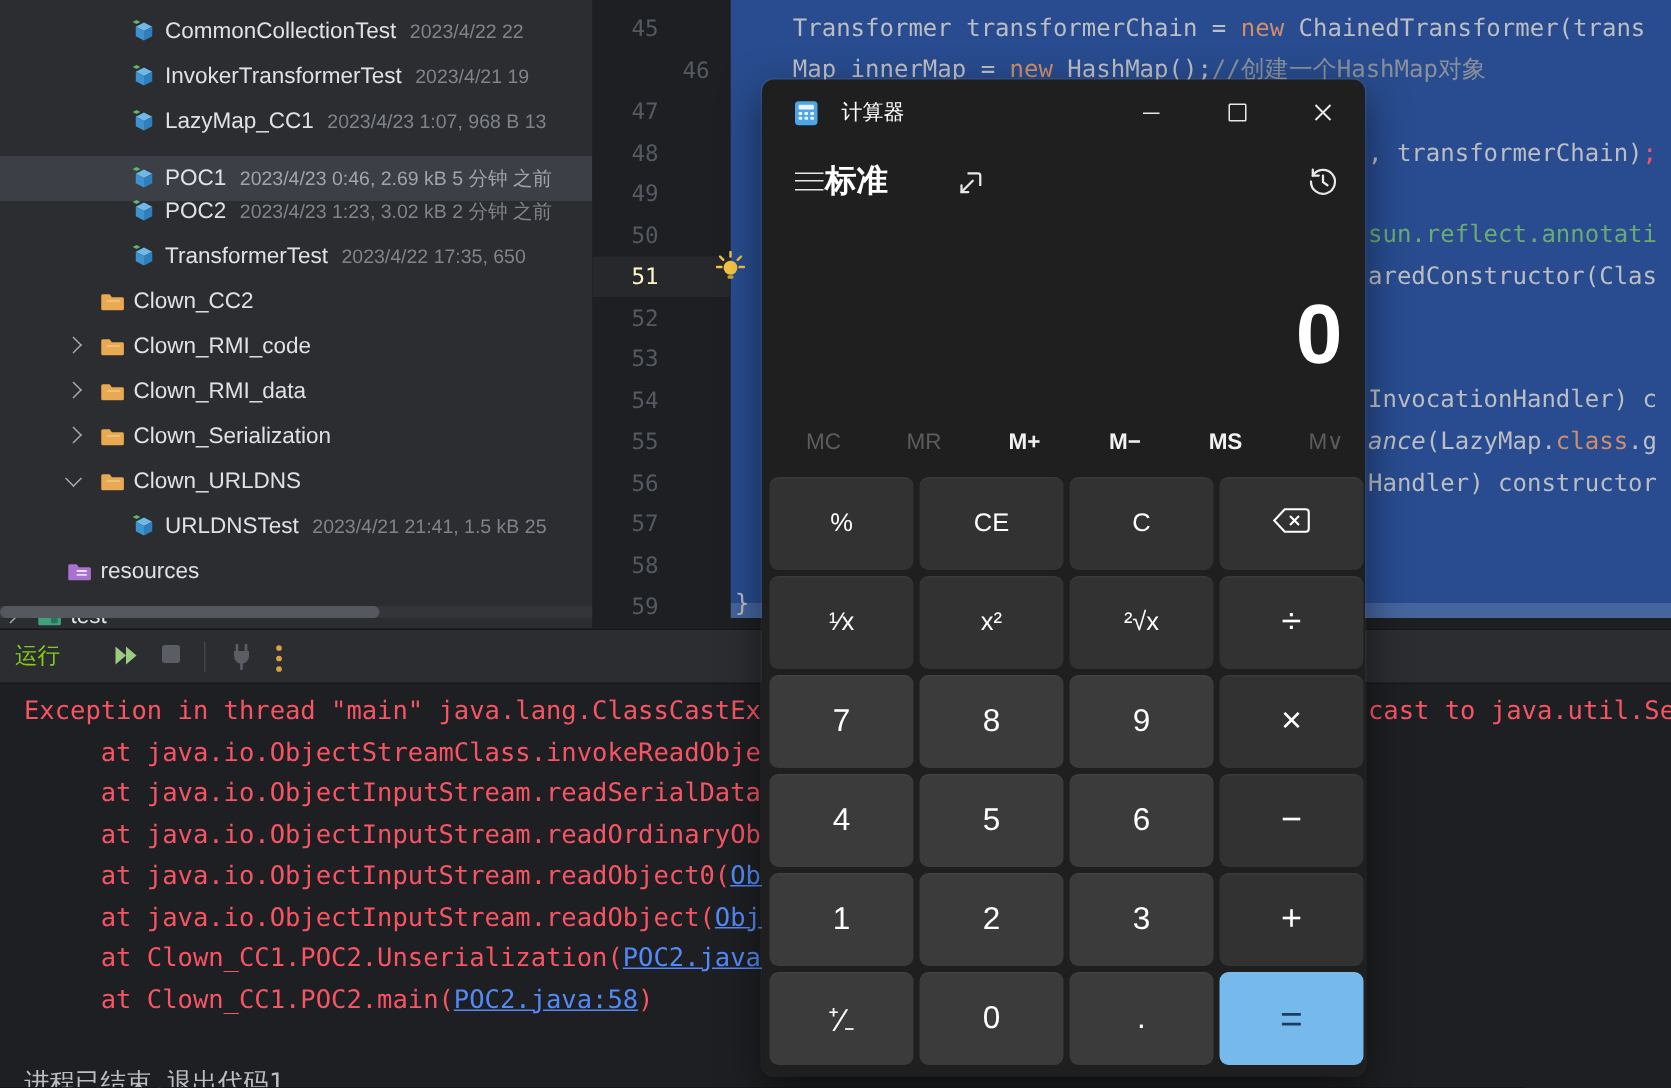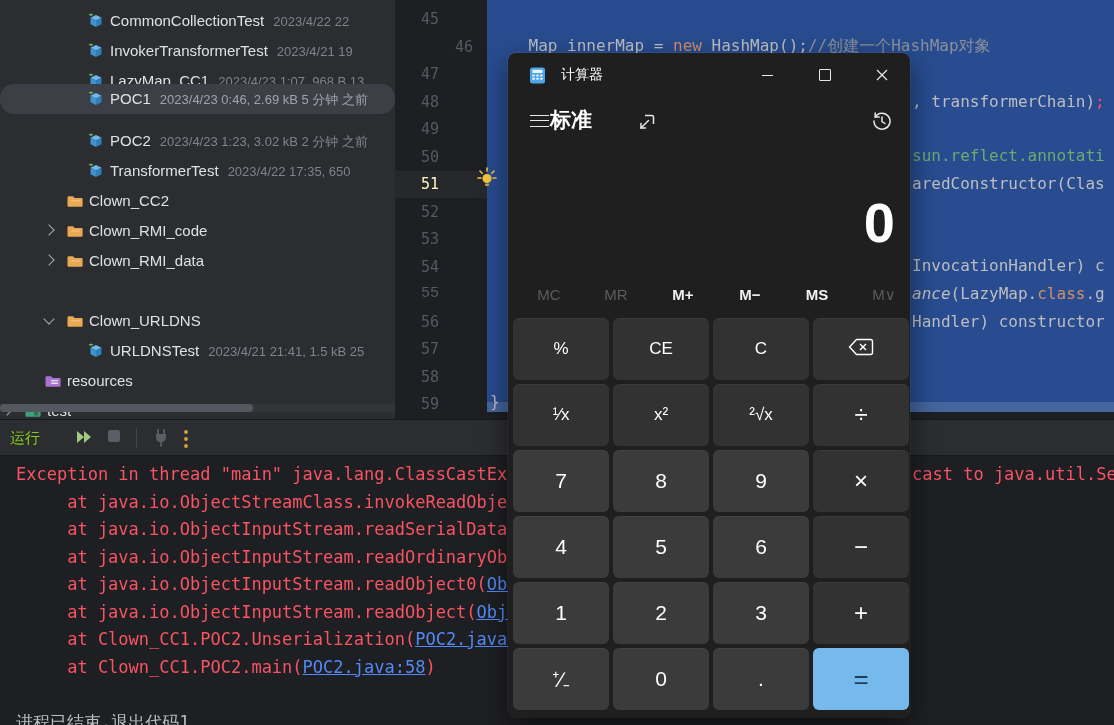--- a/index.html
+++ b/index.html
@@ -107,21 +107,21 @@
       </div>
       <div class="tree-row" style="top: 66px;">
         <span class="ticon" style="left: 88px;"><svg width="16" height="16" viewBox="0 0 16 16">
             <polygon points="8,2 13.5,4.8 8,7.6 2.5,4.8" fill="#6FB8E8"></polygon>
             <polygon points="2.5,4.8 8,7.6 8,14 2.5,11.2" fill="#3E93CF"></polygon>
             <polygon points="13.5,4.8 8,7.6 8,14 13.5,11.2" fill="#2F7FBC"></polygon>
             <polygon points="3,0.4 5.6,1.7 3,3 0.4,1.7" fill="#5FB865"></polygon>
           </svg></span>
         <span class="rowline" style="left: 110px;"><span>LazyMap_CC1</span><span class="tree-meta">2023/4/23 1:07, 968 B 13</span></span>
       </div>
-      <div class="tree-row selected" style="top: 84px; border-radius: 14px;">
+      <div class="tree-row selected" style="top: 104px;">
         <span class="ticon" style="left: 88px;"><svg width="16" height="16" viewBox="0 0 16 16">
             <polygon points="8,2 13.5,4.8 8,7.6 2.5,4.8" fill="#6FB8E8"></polygon>
             <polygon points="2.5,4.8 8,7.6 8,14 2.5,11.2" fill="#3E93CF"></polygon>
             <polygon points="13.5,4.8 8,7.6 8,14 13.5,11.2" fill="#2F7FBC"></polygon>
             <polygon points="3,0.4 5.6,1.7 3,3 0.4,1.7" fill="#5FB865"></polygon>
           </svg></span>
         <span class="rowline" style="left: 110px;"><span>POC1</span><span class="tree-meta">2023/4/23 0:46, 2.69 kB 5 分钟 之前</span></span>
       </div>
       <div class="tree-row" style="top: 126px;">
         <span class="ticon" style="left: 88px;"><svg width="16" height="16" viewBox="0 0 16 16">
@@ -156,20 +156,28 @@
           </svg></span>
         <span class="rowline" style="left: 89px;"><span>Clown_RMI_code</span></span>
       </div>
       <div class="tree-row" style="top: 246px;">
         <span class="chev right" style="left: 45px;"></span>
         <span class="ticon" style="left: 67px;"><svg width="16" height="16" viewBox="0 0 16 16">
             <path d="M1.5 3.2 h4.6 l1.5 1.9 h7 a1 1 0 0 1 1 1 v6.7 a1 1 0 0 1 -1 1 h-13.1 a1 1 0 0 1 -1 -1 v-8.6 a1 1 0 0 1 1 -1 z" fill="#E8A952"></path>
             <rect x="4" y="7" width="9" height="1.4" rx="0.7" fill="#F6D49C" opacity="0.55"></rect>
           </svg></span>
         <span class="rowline" style="left: 89px;"><span>Clown_RMI_data</span></span>
+      </div>
+      <div class="tree-row" style="top: 276px;">
+        <span class="chev right" style="left: 45px;"></span>
+        <span class="ticon" style="left: 67px;"><svg width="16" height="16" viewBox="0 0 16 16">
+            <path d="M1.5 3.2 h4.6 l1.5 1.9 h7 a1 1 0 0 1 1 1 v6.7 a1 1 0 0 1 -1 1 h-13.1 a1 1 0 0 1 -1 -1 v-8.6 a1 1 0 0 1 1 -1 z" fill="#E8A952"></path>
+            <rect x="4" y="7" width="9" height="1.4" rx="0.7" fill="#F6D49C" opacity="0.55"></rect>
+          </svg></span>
+        <span class="rowline" style="left: 89px;"><span>Clown_Serialization</span></span>
       </div>
       <div class="tree-row" style="top: 306px;">
         <span class="chev down" style="left: 45px;"></span>
         <span class="ticon" style="left: 67px;"><svg width="16" height="16" viewBox="0 0 16 16">
             <path d="M1.5 3.2 h4.6 l1.5 1.9 h7 a1 1 0 0 1 1 1 v6.7 a1 1 0 0 1 -1 1 h-13.1 a1 1 0 0 1 -1 -1 v-8.6 a1 1 0 0 1 1 -1 z" fill="#E8A952"></path>
             <rect x="4" y="7" width="9" height="1.4" rx="0.7" fill="#F6D49C" opacity="0.55"></rect>
           </svg></span>
         <span class="rowline" style="left: 89px;"><span>Clown_URLDNS</span></span>
       </div>
       <div class="tree-row" style="top: 336px;">
@@ -208,21 +216,21 @@
   <div class="gutter-num" style="top: 9px;">45</div>
       <div class="gutter-num" style="top: 36.5px; padding-left: 34px;">46</div>
       <div class="gutter-num" style="top: 64px;">47</div>
       <div class="gutter-num" style="top: 91.5px;">48</div>
       <div class="gutter-num" style="top: 119px;">49</div>
       <div class="gutter-num" style="top: 146.5px;">50</div>
       <div class="gutter-num active" style="top: 174px;">51</div>
       <div class="gutter-num" style="top: 201.5px;">52</div>
       <div class="gutter-num" style="top: 229px;">53</div>
       <div class="gutter-num" style="top: 256.5px;">54</div>
-      <div class="gutter-num" style="top: 284px; font-family: Liberation Mono, monospace;">55</div>
+      <div class="gutter-num" style="top: 284px;">55</div>
       <div class="gutter-num" style="top: 311.5px;">56</div>
       <div class="gutter-num" style="top: 339px;">57</div>
       <div class="gutter-num" style="top: 366.5px;">58</div>
       <div class="gutter-num" style="top: 394px;">59</div>
     </div>
   <div class="bulb">
     <svg width="22" height="22" viewBox="0 0 22 22">
       <g stroke="#F5C542" stroke-width="1.6" stroke-linecap="round">
         <line x1="11" y1="1" x2="11" y2="4"></line>
           <line x1="4" y1="4" x2="6.2" y2="6.2"></line>
@@ -231,20 +239,21 @@
         <line x1="17" y1="11" x2="20" y2="11"></line>
       </g>
       <circle cx="11" cy="11.5" r="4.6" fill="#F5C542"></circle>
       <rect x="9" y="16.5" width="4" height="2.4" rx="1" fill="#C9A23B"></rect>
     </svg>
   </div>
 
   <div class="editor" id="editor">
     <div class="sel-block"></div>
     <div class="sel-strip"></div>
+  <div class="code-line" style="top: 9px; left: 3px;"><span>    Transformer transformerChain = </span><span class="seg-kw">new </span><span>ChainedTransformer(trans</span></div>
       <div class="code-line" style="top: 36px; left: 3px;"><span>    Map innerMap = </span><span class="seg-kw">new </span><span>HashMap();</span><span class="seg-comment">//创建一个HashMap对象</span></div>
       <div class="code-line" style="top: 92px; left: 425px;"><span>, transformerChain)</span><span class="seg-err">;</span></div>
       <div class="code-line" style="top: 146px; left: 425px;"><span class="seg-str">sun.reflect.annotati</span></div>
       <div class="code-line" style="top: 174px; left: 425px;"><span>aredConstructor(Clas</span></div>
       <div class="code-line" style="top: 256px; left: 425px;"><span>InvocationHandler) c</span></div>
       <div class="code-line" style="top: 284px; left: 425px;"><span class="seg-italic">ance</span><span>(LazyMap.</span><span class="seg-kw">class</span><span>.g</span></div>
       <div class="code-line" style="top: 312px; left: 425px;"><span>Handler) constructor</span></div>
       <div class="code-line" style="top: 392px; left: 3px;"><span>}</span></div>
     </div>
 

